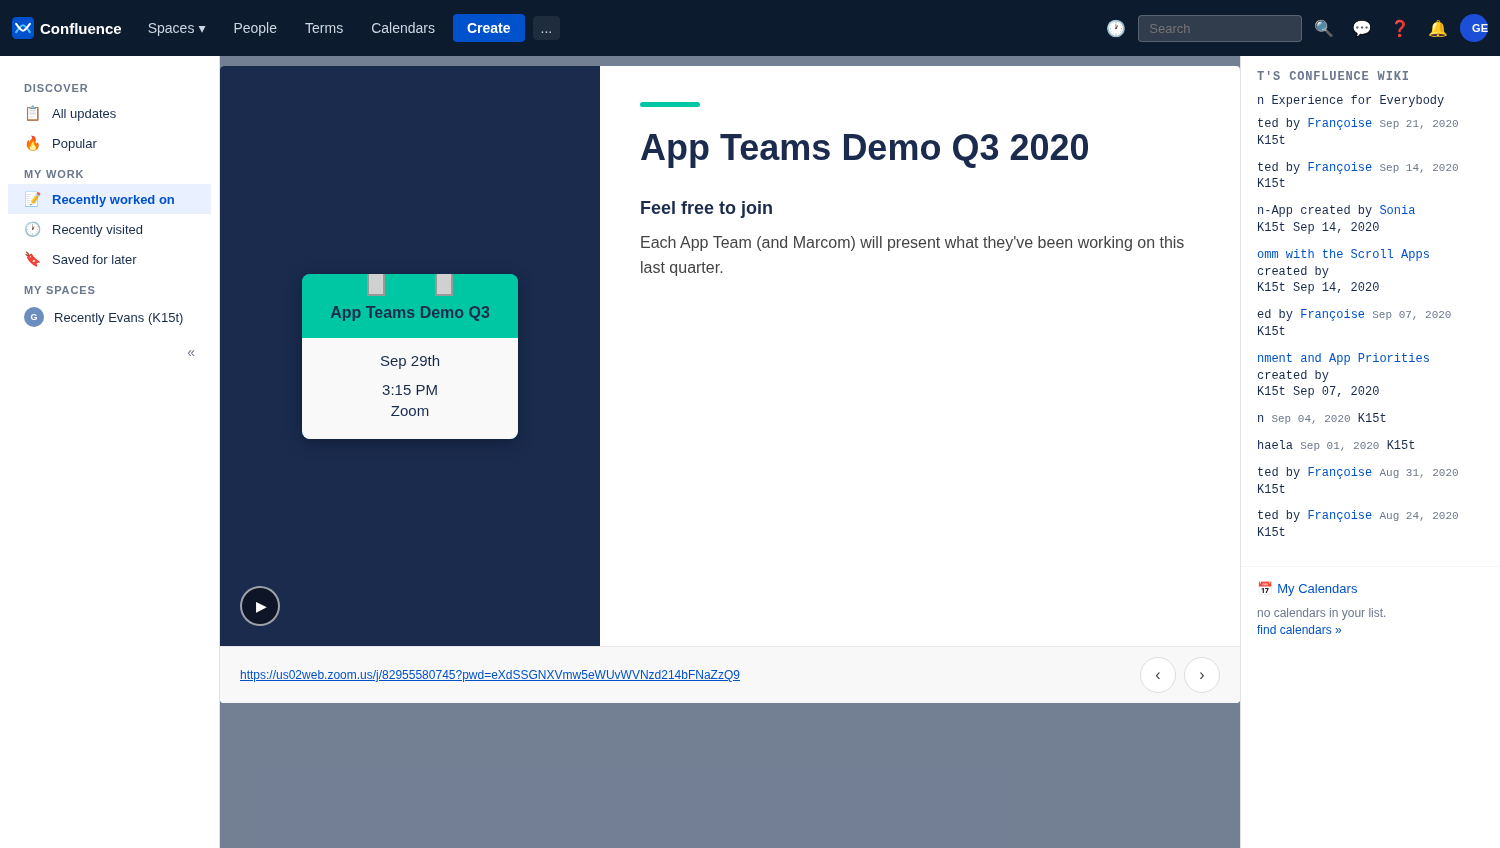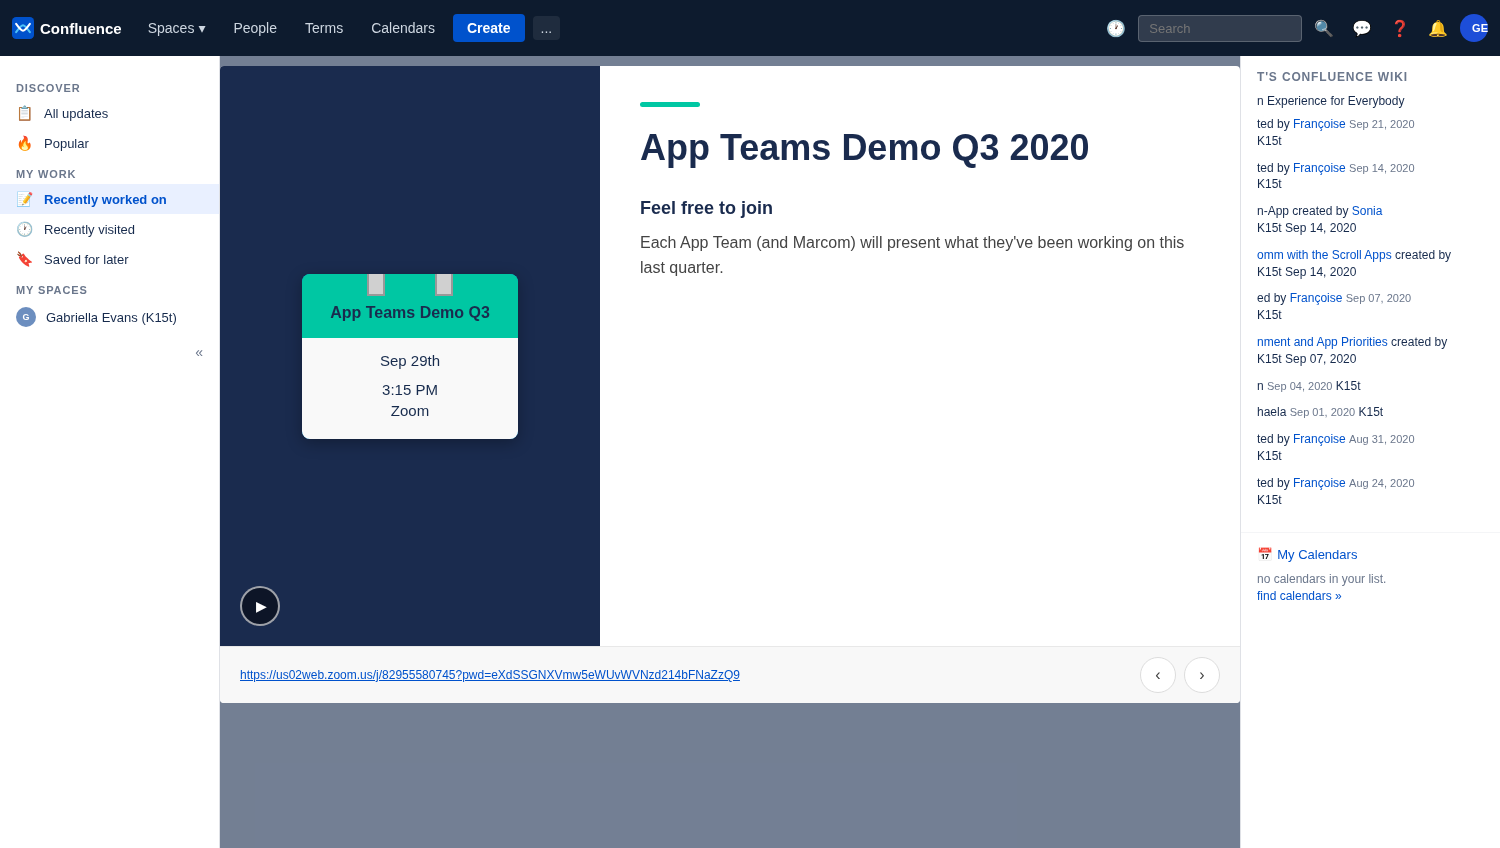--- a/index.html
+++ b/index.html
@@ -83,21 +83,21 @@
       margin-top: 56px;
       height: calc(848px - 56px);
     }
 
     
     .sidebar {
       width: 220px;
       background: #fff;
       border-right: 1px solid #dfe1e6;
       flex-shrink: 0;
-      padding: 16px 0;
+      padding: 16px 8px;
       overflow-y: auto;
     }
     .sidebar-section-label {
       font-size: 11px;
       font-weight: 700;
       color: #6b778c;
       text-transform: uppercase;
       letter-spacing: 0.08em;
       padding: 10px 16px 4px;
     }
@@ -175,21 +175,21 @@
 
     
     .right-panel {
       width: 260px;
       background: #fff;
       border-left: 1px solid #dfe1e6;
       flex-shrink: 0;
       padding: 0;
       overflow-y: auto;
     }
-    .right-section { padding: 14px 16px; border-bottom: 1px solid #f4f5f7; }
+    .right-section { padding: 14px 16px; border-bottom: 1px solid #f4f5f7; font-family: Liberation Mono, monospace; }
     .right-section-title { font-size: 12px; font-weight: 700; color: #6b778c; text-transform: uppercase; letter-spacing: 0.07em; margin-bottom: 10px; }
     .right-activity-item { font-size: 12px; color: #172b4d; margin-bottom: 10px; line-height: 1.4; }
     .right-activity-item a { color: #0052cc; text-decoration: none; }
     .right-activity-date { color: #6b778c; font-size: 11px; }
     .right-activity-user { color: #0052cc; }
     .right-calendars { padding: 14px 16px; }
     .my-calendars-link { color: #0052cc; font-size: 13px; cursor: pointer; display: flex; align-items: center; gap: 4px; margin-bottom: 10px; }
     .right-calendar-text { font-size: 12px; color: #6b778c; }
 
     
@@ -402,21 +402,21 @@
       <span>Recently visited</span>
     </div>
     <div class="sidebar-item">
       <span class="sidebar-item-icon">🔖</span>
       <span>Saved for later</span>
     </div>
 
     <div class="sidebar-section-label">MY SPACES</div>
     <div class="sidebar-item">
       <span class="sidebar-avatar">G</span>
-      <span>Gabriella Evans (K15t)</span>
+      <span>Recently Evans (K15t)</span>
     </div>
 
     <div style="margin-top:auto; padding:10px 16px; display:flex; justify-content:flex-end;">
       <button style="background:none;border:none;cursor:pointer;color:#6b778c;font-size:14px;">«</button>
     </div>
   </div>
 
   <div class="main" style="position:relative;">
     <div class="main-header">
       <h1 class="main-title">Recently worked on</h1>

